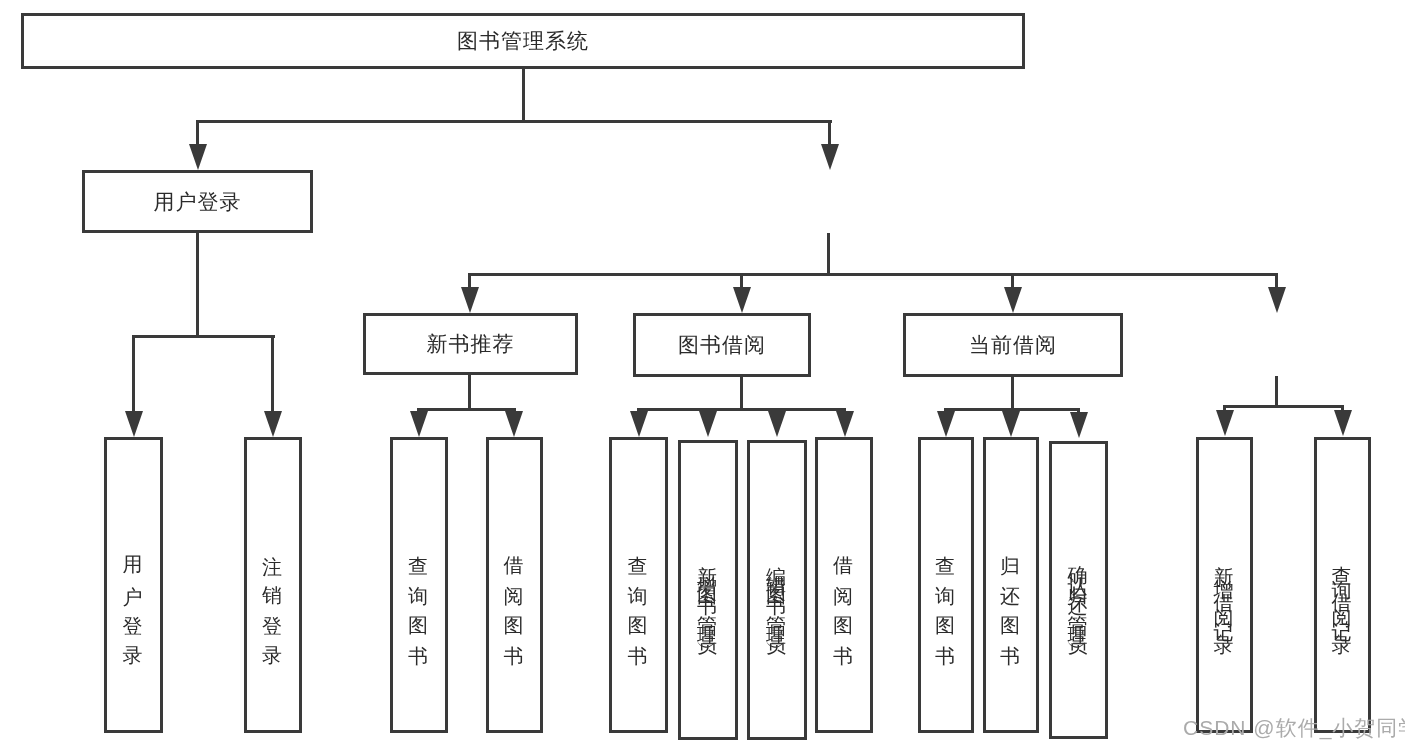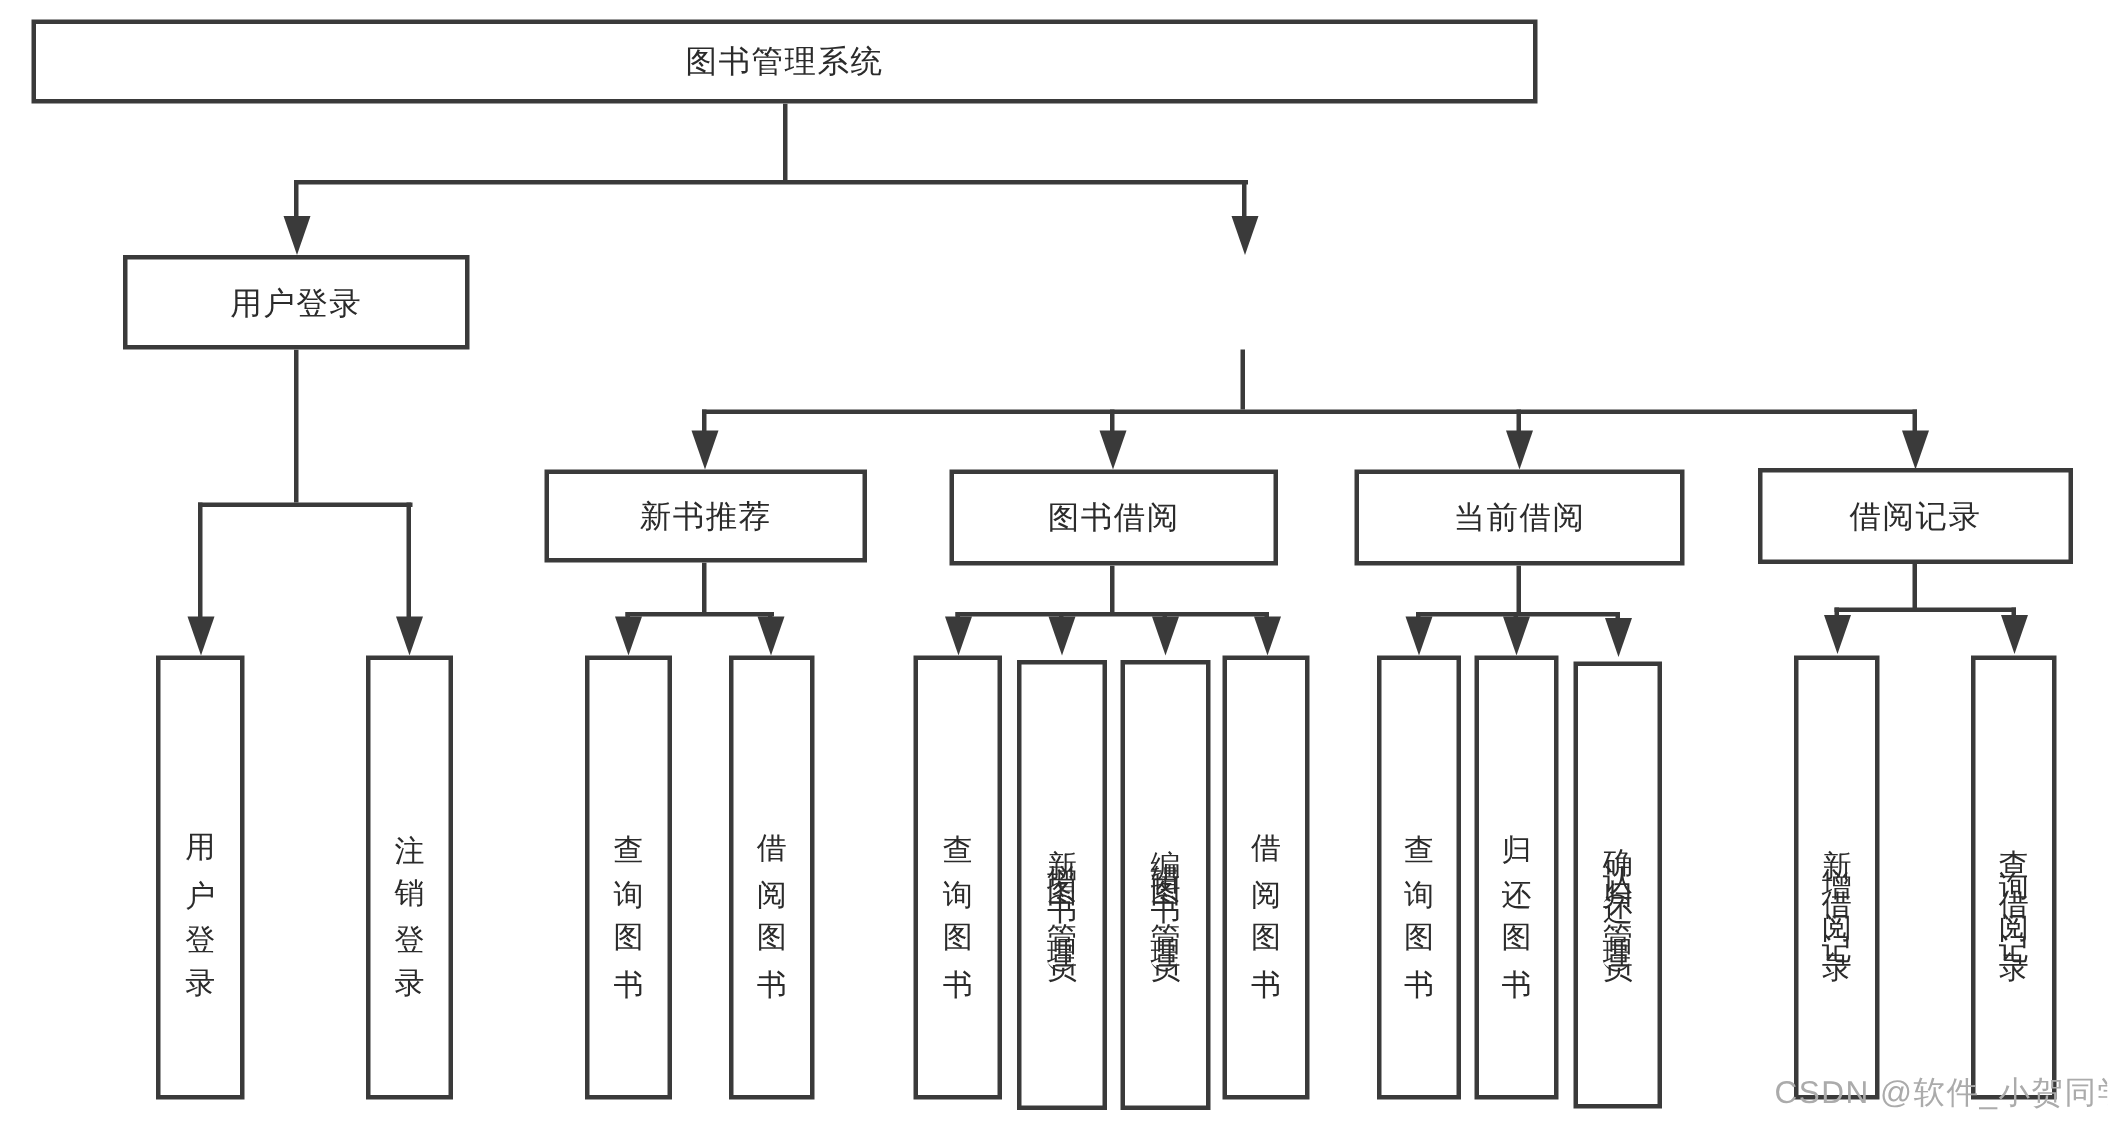--- a/index.html
+++ b/index.html
@@ -98,28 +98,25 @@
     <span class="hlabel">图书管理系统</span>
   </div>
 
   <div class="box" style="left:82px;top:170px;width:231px;height:63px;">
     <span class="hlabel">用户登录</span>
   </div>
 
   <div class="box" style="left:363px;top:313px;width:215px;height:62px;">
     <span class="hlabel">新书推荐</span>
   </div>
-  <div class="box" style="left:633px;top:313px;width:219px;height:64px;">
+  <div class="box" style="left:633px;top:313px;width:178px;height:64px;">
     <span class="hlabel">图书借阅</span>
   </div>
   <div class="box" style="left:903px;top:313px;width:220px;height:64px;">
     <span class="hlabel">当前借阅</span>
-  </div>
-  <div class="box" style="left:1172px;top:312px;width:210px;height:64px;">
-    <span class="hlabel">借阅记录</span>
   </div>
 
   <div class="box" style="left:104px;top:437px;width:59px;height:296px;">
     <span class="vlabel">用户登录</span>
   </div>
   <div class="box" style="left:244px;top:437px;width:58px;height:296px;">
     <span class="vlabel">注销登录</span>
   </div>
 
   <div class="box" style="left:390px;top:437px;width:58px;height:296px;">

